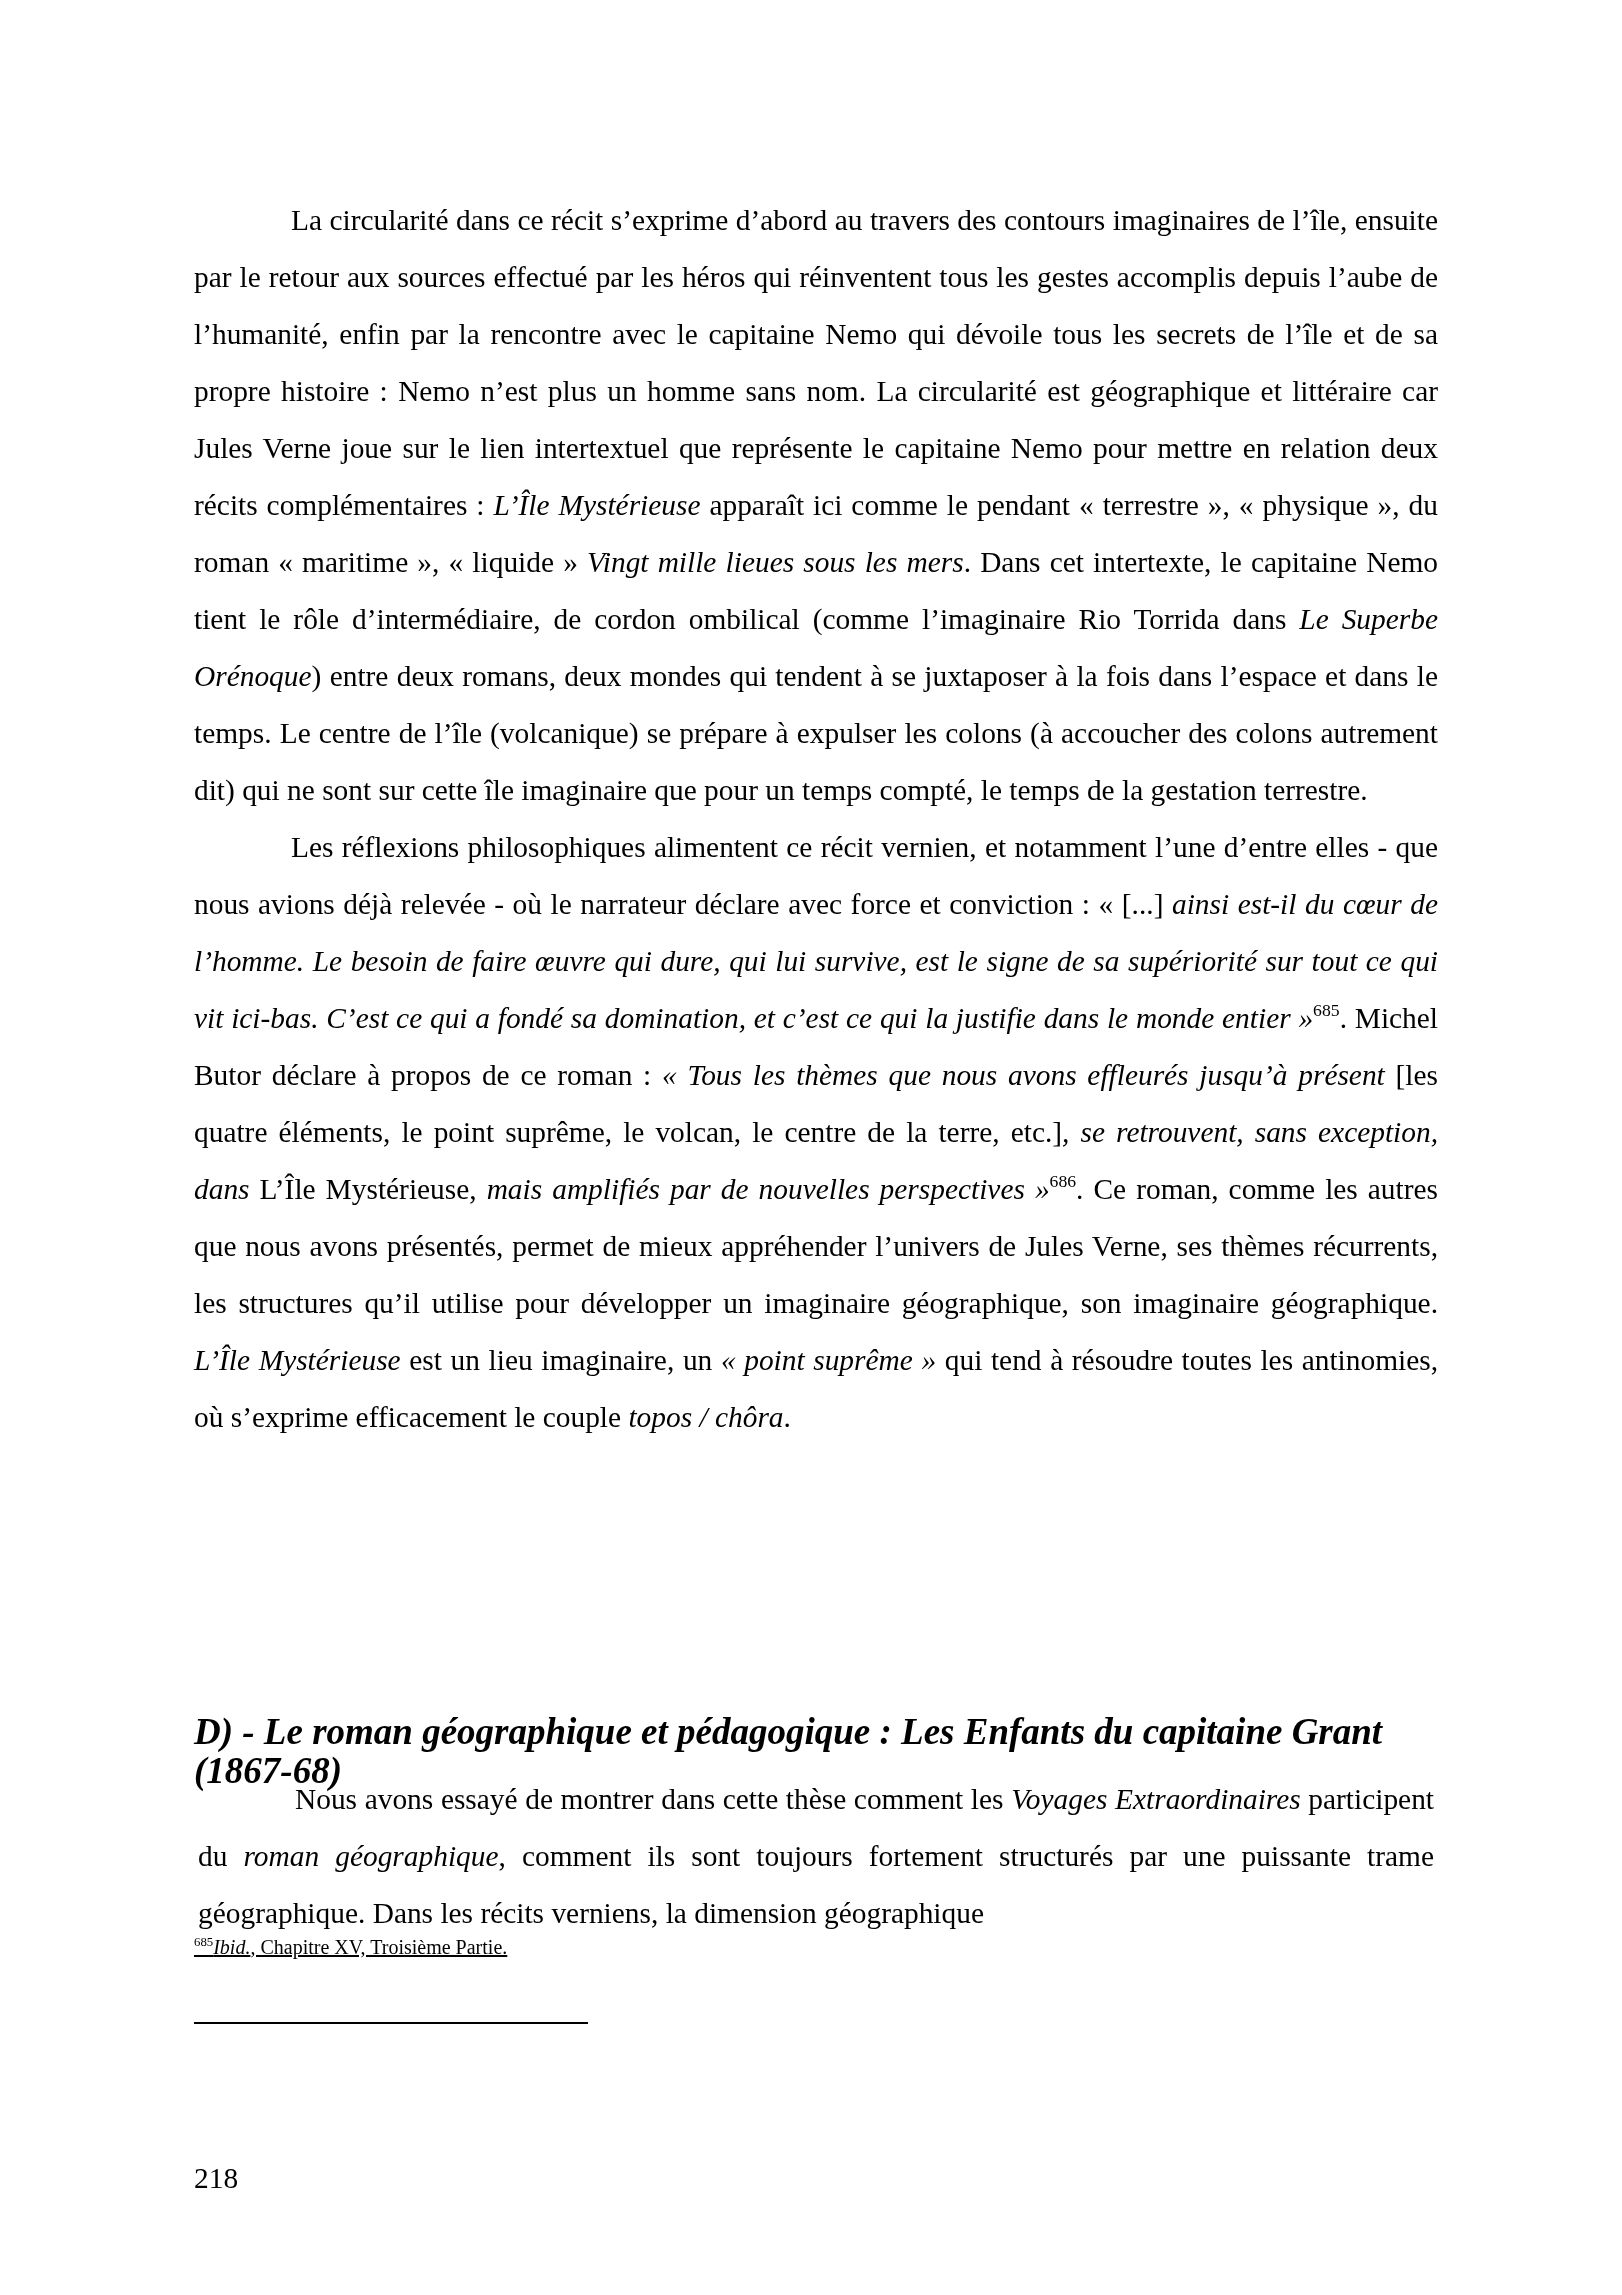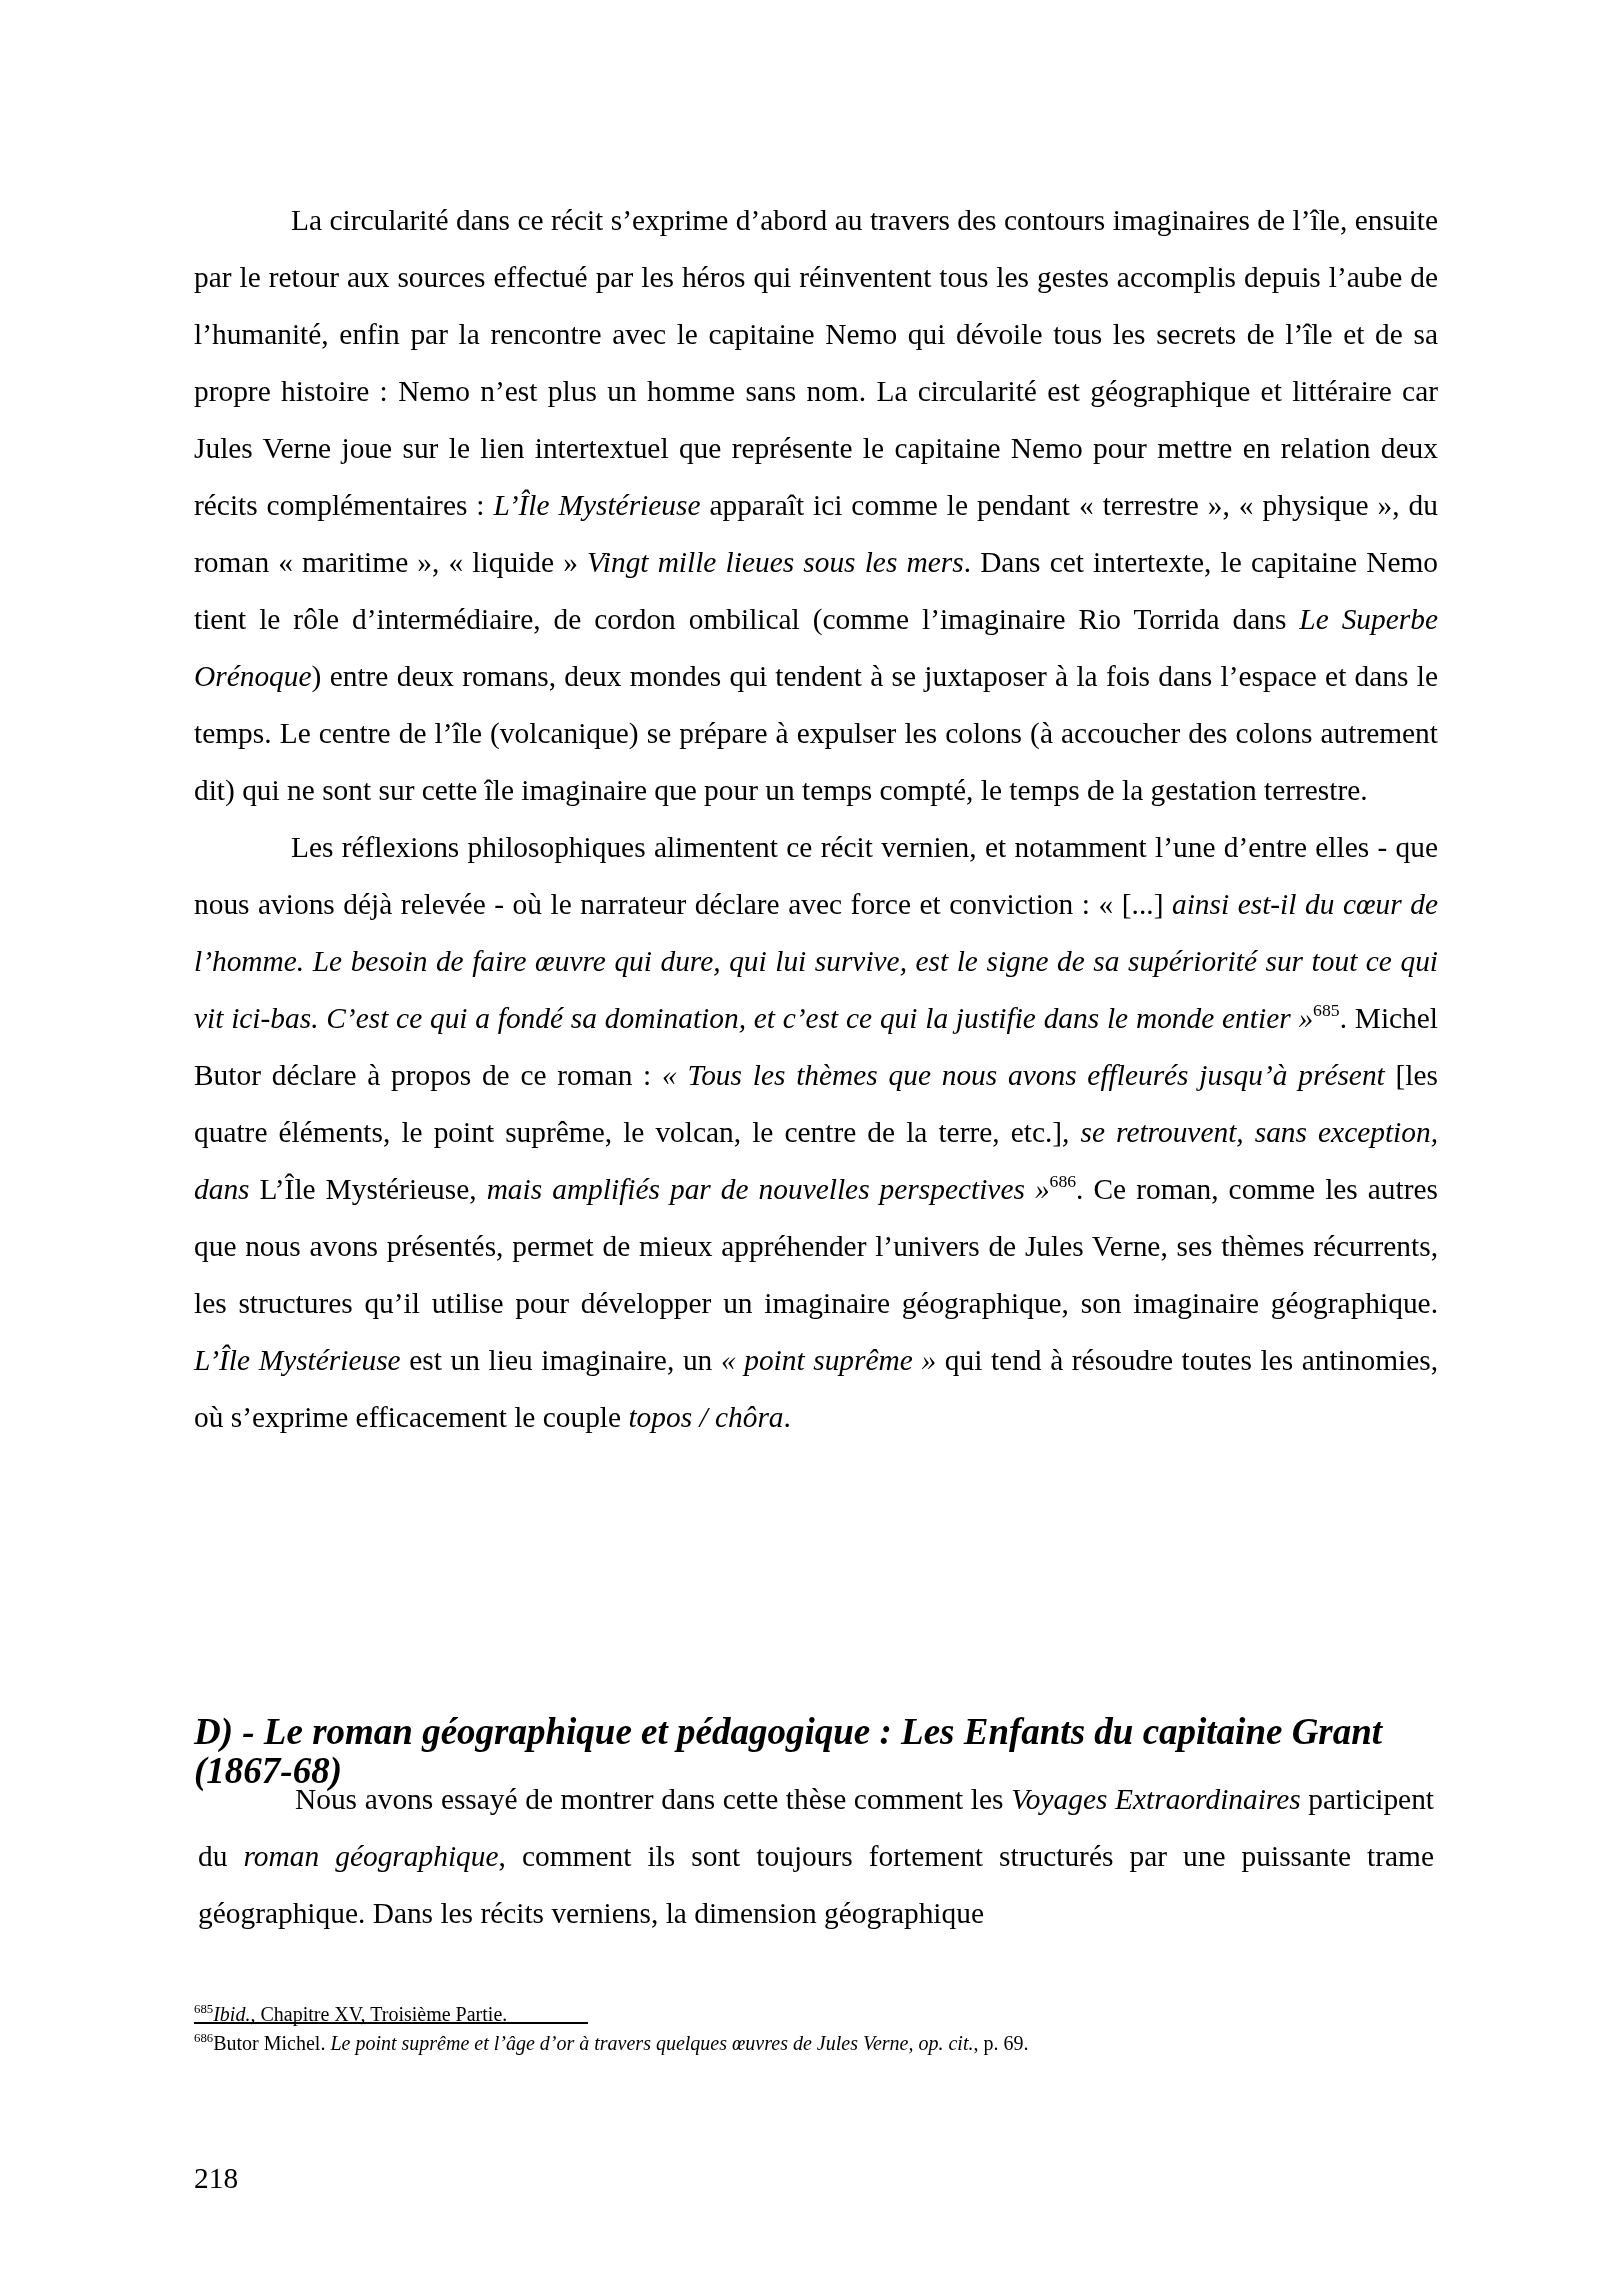--- a/index.html
+++ b/index.html
@@ -20,22 +20,22 @@
     position: absolute; left: 194px; top: 1767px; width: 1244px;
     font-size: 29.4px; line-height: 57px; text-align: justify;
   }
   .body-text2 p { margin: 4px; text-indent: 97px; }
   i { font-style: italic; }
   sup { font-size: 17.7px; line-height: 0; vertical-align: 11.8px; }
   .fn-rule {
     position: absolute; left: 194px; top: 2022px; width: 394px; height: 2px; background: #000;
   }
   .footnotes {
-    position: absolute; left: 194px; top: 2000px; width: 1276px;
-    font-size: 20px; line-height: 28.5px;
+    position: absolute; left: 194px; top: 1933px; width: 1276px;
+    font-size: 20px; line-height: 28.5px; text-decoration: underline;
   }
   .footnotes sup { font-size: 12.8px; vertical-align: 7.9px; }
   .page-number {
     position: absolute; left: 194px; top: 2162px; font-size: 29.4px; text-align: right;
   }
 </style>
 </head>
 <body>
 
 <div class="body-text">
@@ -46,17 +46,16 @@
 <div class="heading">D) - Le roman géographique et pédagogique : Les Enfants du capitaine Grant (1867-68)</div>
 
 <div class="body-text2">
   <p><span>Nous avons essayé de montrer dans cette thèse comment les </span><i>Voyages Extraordinaires</i><span> participent du </span><i>roman géographique</i><span>, comment ils sont toujours fortement structurés par une puissante trame géographique. Dans les récits verniens, la dimension géographique</span></p>
 </div>
 
 <div class="fn-rule"></div>
 
 <div class="footnotes">
   <div><sup>685</sup><i>Ibid.</i><span>, Chapitre XV, Troisième Partie.</span></div>
-  <div><sup>686</sup><span>Butor Michel. </span><i>Le point suprême et l’âge d’or à travers quelques œuvres de Jules Verne, op. cit.</i><span>, p. 69.</span></div>
 </div>
 
 <div class="page-number">218</div>
 
 
 </body></html>

